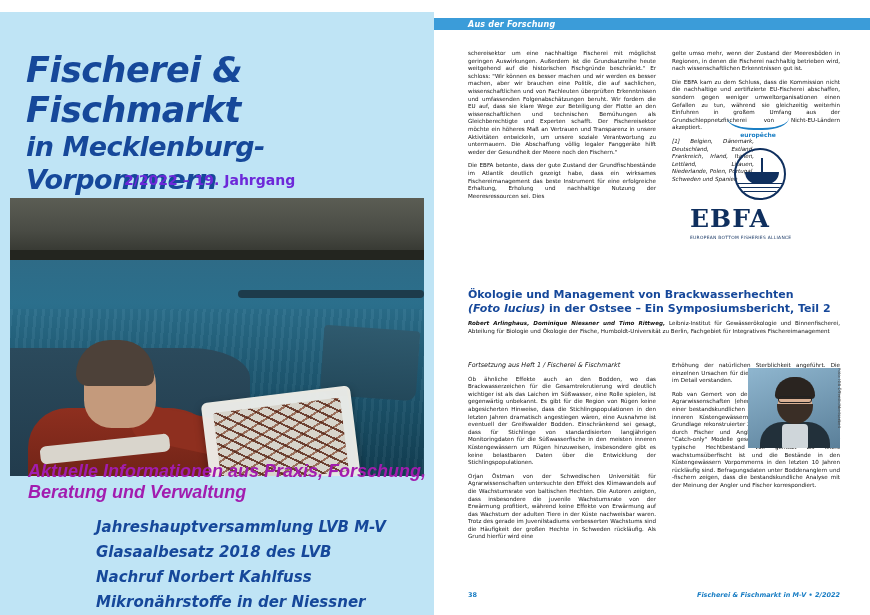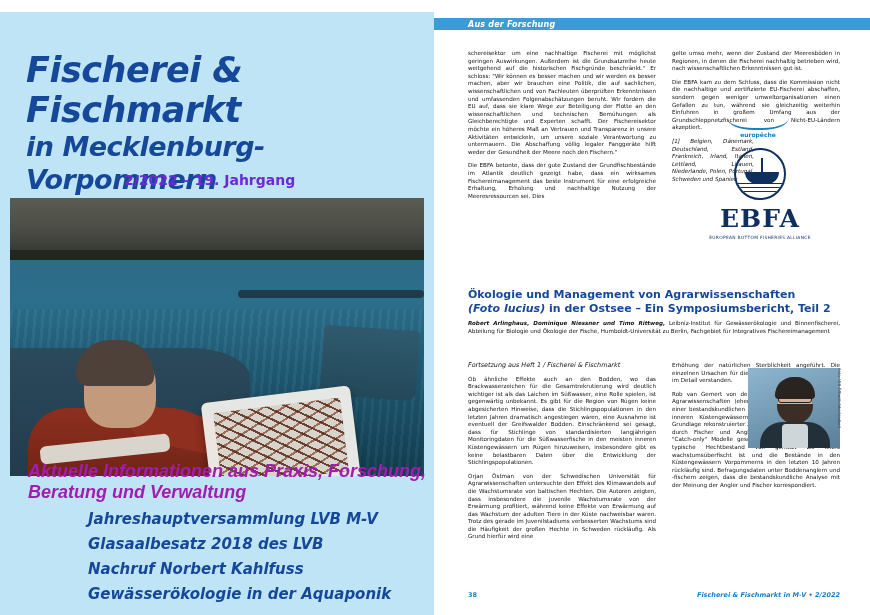--- a/index.html
+++ b/index.html
@@ -168,21 +168,21 @@
   }
   .cover-list {
     position: absolute;
     left: 88px; top: 495px;
     color: #16489a;
     font-family: "DejaVu Sans", sans-serif;
     font-style: italic;
     font-weight: bold;
     font-size: 15px;
     line-height: 25px;
-    margin: 0; padding: 0;
+    margin: 8px; padding: 0;
     list-style: none;
   }
 
   
   .article {
     position: absolute;
     left: 434px; top: 0;
     width: 436px; height: 615px;
     background: #ffffff;
     padding-left: 19px;
@@ -233,21 +233,20 @@
     font-family: "DejaVu Sans", sans-serif;
     font-size: 6px;
     color: #1b7fc4;
     font-weight: bold;
     margin-top: 1px;
   }
   .ebfa {
     position: absolute;
     left: 256px; top: 148px;
     width: 140px; height: 106px;
-    text-align: center;
     color: #0f2f5e;
   }
   .ebfa-circle {
     width: 52px; height: 52px;
     margin: 0 auto;
     border: 2px solid #0f2f5e;
     border-radius: 50%;
     position: relative;
     overflow: hidden;
   }
@@ -414,21 +413,21 @@
         </div>
       </div>
     </div>
 
     <div class="cover-tagline">Aktuelle Informationen aus Praxis, Forschung, Beratung und Verwaltung</div>
 
     <ul class="cover-list">
       <li>Jahreshauptversammlung LVB M-V</li>
       <li>Glasaalbesatz 2018 des LVB</li>
       <li>Nachruf Norbert Kahlfuss</li>
-      <li>Gewässerökologie in der Aquaponik</li>
+      <li>Mikronährstoffe in der Niessner</li>
     </ul>
   </div>
 
   <div class="article">
 
     <div class="head-bar"></div>
     <div class="head-label">Aus der Forschung</div>
 
     <div class="col" id="colA">
       <p>schereisektor um eine nachhaltige Fischerei mit möglichst geringen Auswirkungen. Außerdem ist die Grundsatzreihe heute weitgehend auf die historischen Fischgründe beschränkt." Er schloss: "Wir können es besser machen und wir werden es besser machen, aber wir brauchen eine Politik, die auf sachlichen, wissenschaftlichen und von Fachleuten überprüften Erkenntnissen und umfassenden Folgenabschätzungen beruht. Wir fordern die EU auf, dass sie klare Wege zur Beteiligung der Flotte an den wissenschaftlichen und technischen Bemühungen als Gleichberechtigte und Experten schafft. Der Fischereisektor möchte ein höheres Maß an Vertrauen und Transparenz in unsere Aktivitäten entwickeln, um unsere soziale Verantwortung zu untermauern. Die Abschaffung völlig legaler Fanggeräte hilft weder der Gesundheit der Meere noch den Fischern."</p>
@@ -450,21 +449,21 @@
       <div class="ebfa-circle">
         <div class="ebfa-mast"></div>
         <div class="ebfa-boat"></div>
         <div class="ebfa-waves"></div>
       </div>
       <div class="ebfa-name">EBFA</div>
       <div class="ebfa-sub">EUROPEAN BOTTOM FISHERIES ALLIANCE</div>
     </div>
 
     <div class="sec-title">
-      <span>Ökologie und Management von Agrarwissenschaften</span><br>
+      <span>Ökologie und Management von Brackwasserhechten</span><br>
       <span class="it">(Foto lucius)</span><span> in der Ostsee – Ein Symposiumsbericht, Teil 2</span>
     </div>
 
     <div class="authors">
       <b>Robert Arlinghaus, Dominique Niessner und Timo Rittweg,</b><span> Leibniz-Institut für Gewässerökologie und Binnenfischerei, Abteilung für Biologie und Ökologie der Fische, Humboldt-Universität zu Berlin, Fachgebiet für Integratives Fischereimanagement</span>
     </div>
 
     <div class="col" id="colC">
       <p class="sub-head">Fortsetzung aus Heft 1 / Fischerei &amp; Fischmarkt</p>
       <p>Ob ähnliche Effekte auch an den Bodden, wo das Brackwasserzeichen für die Gesamtrekrutierung wird deutlich wichtiger ist als das Laichen im Süßwasser, eine Rolle spielen, ist gegenwärtig unbekannt. Es gibt für die Region von Rügen keine abgesicherten Hinweise, dass die Stichlingspopulationen in den letzten Jahren dramatisch angestiegen wären, eine Ausnahme ist eventuell der Greifswalder Bodden. Einschränkend sei gesagt, dass für Stichlinge von standardisierten langjährigen Monitoringdaten für die Süßwasserfische in den meisten inneren Küstengewässern um Rügen hinzuweisen, insbesondere gibt es keine belastbaren Daten über die Entwicklung der Stichlingspopulationen.</p>

